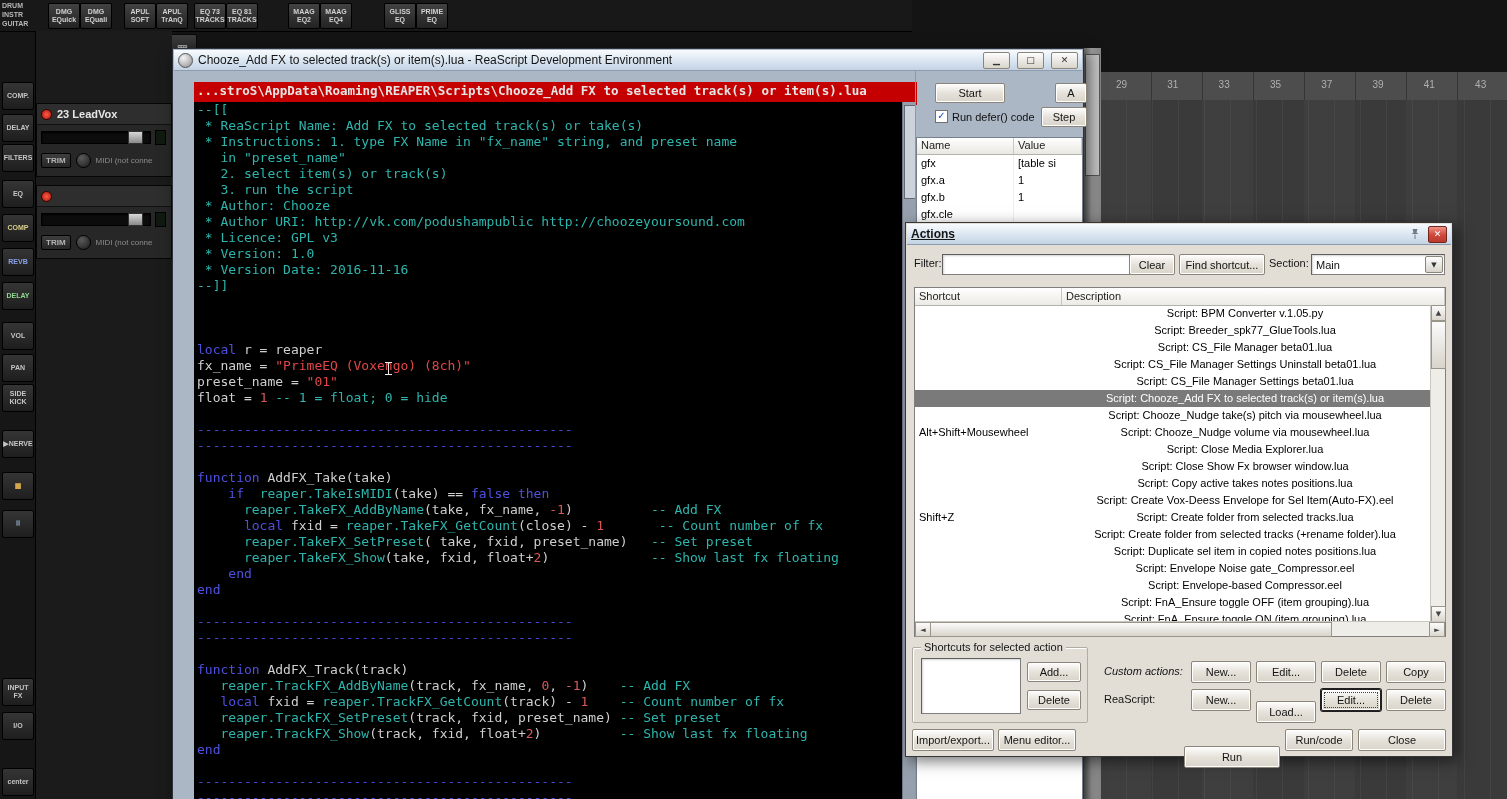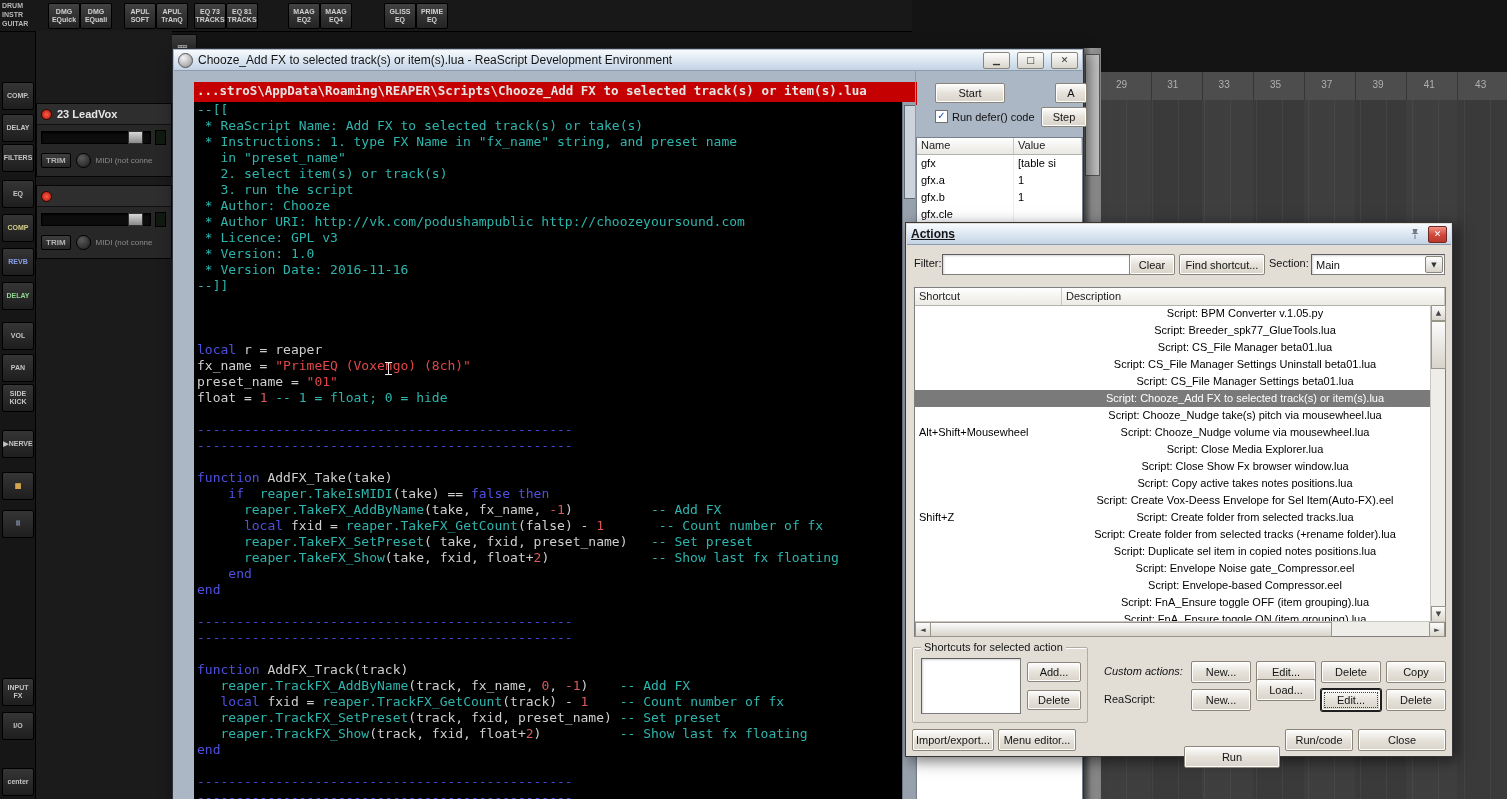--- a/index.html
+++ b/index.html
@@ -314,21 +314,21 @@
         <div class="cl"><span class="tok-w">fx_name = </span><span class="tok-s">"PrimeEQ (Voxengo) (8ch)"</span></div>
         <div class="cl"><span class="tok-w">preset_name = </span><span class="tok-s">"01"</span></div>
         <div class="cl"><span class="tok-w">float = </span><span class="tok-n">1</span><span class="tok-w"> </span><span class="tok-c">-- 1 = float; 0 = hide</span></div>
         <div class="cl"> </div>
         <div class="cl"><span class="tok-d">------------------------------------------------</span></div>
         <div class="cl"><span class="tok-d">------------------------------------------------</span></div>
         <div class="cl"> </div>
         <div class="cl"><span class="tok-k">function</span><span class="tok-w"> AddFX_Take(take)</span></div>
         <div class="cl"><span class="tok-w">    </span><span class="tok-k">if</span><span class="tok-w">  </span><span class="tok-t">reaper.TakeIsMIDI</span><span class="tok-w">(take) == </span><span class="tok-k">false</span><span class="tok-w"> </span><span class="tok-k">then</span></div>
         <div class="cl"><span class="tok-w">      </span><span class="tok-t">reaper.TakeFX_AddByName</span><span class="tok-w">(take, fx_name, </span><span class="tok-n">-1</span><span class="tok-w">)          </span><span class="tok-c">-- Add FX</span></div>
-        <div class="cl"><span class="tok-w">      </span><span class="tok-k">local</span><span class="tok-w"> fxid = </span><span class="tok-t">reaper.TakeFX_GetCount</span><span class="tok-w">(false) - </span><span class="tok-n">1</span><span class="tok-w">       </span><span class="tok-c">-- Count number of fx</span></div>
+        <div class="cl"><span class="tok-w">      </span><span class="tok-k">local</span><span class="tok-w"> fxid = </span><span class="tok-t">reaper.TakeFX_GetCount</span><span class="tok-w">(close) - </span><span class="tok-n">1</span><span class="tok-w">       </span><span class="tok-c">-- Count number of fx</span></div>
         <div class="cl"><span class="tok-w">      </span><span class="tok-t">reaper.TakeFX_SetPreset</span><span class="tok-w">( take, fxid, preset_name)   </span><span class="tok-c">-- Set preset</span></div>
         <div class="cl"><span class="tok-w">      </span><span class="tok-t">reaper.TakeFX_Show</span><span class="tok-w">(take, fxid, float+</span><span class="tok-n">2</span><span class="tok-w">)             </span><span class="tok-c">-- Show last fx floating</span></div>
         <div class="cl"><span class="tok-w">    </span><span class="tok-k">end</span></div>
         <div class="cl"><span class="tok-k">end</span></div>
         <div class="cl"> </div>
         <div class="cl"><span class="tok-d">------------------------------------------------</span></div>
         <div class="cl"><span class="tok-d">------------------------------------------------</span></div>
         <div class="cl"> </div>
         <div class="cl"><span class="tok-k">function</span><span class="tok-w"> AddFX_Track(track)</span></div>
         <div class="cl"><span class="tok-w">   </span><span class="tok-t">reaper.TrackFX_AddByName</span><span class="tok-w">(track, fx_name, </span><span class="tok-n">0</span><span class="tok-w">, </span><span class="tok-n">-1</span><span class="tok-w">)    </span><span class="tok-c">-- Add FX</span></div>
@@ -502,21 +502,21 @@
     </div>
 
     <span class="lbl" style="left:198px;top:442px;font-style:italic;">Custom actions:</span>
     <div class="cbtn" style="left:285px;top:438px;width:58px;height:20px;">New...</div>
     <div class="cbtn" style="left:350px;top:438px;width:58px;height:20px;">Edit...</div>
     <div class="cbtn" style="left:415px;top:438px;width:58px;height:20px;">Delete</div>
     <div class="cbtn" style="left:480px;top:438px;width:58px;height:20px;">Copy</div>
 
     <span class="lbl" style="left:198px;top:470px;">ReaScript:</span>
     <div class="cbtn" style="left:285px;top:466px;width:58px;height:20px;">New...</div>
-    <div class="cbtn" style="left:350px;top:456px;width:58px;height:20px;">Load...</div>
+    <div class="cbtn" style="left:350px;top:478px;width:58px;height:20px;">Load...</div>
     <div class="cbtn focused" style="left:415px;top:466px;width:58px;height:20px;">Edit...</div>
     <div class="cbtn" style="left:480px;top:466px;width:58px;height:20px;">Delete</div>
 
     <div class="cbtn" style="left:6px;top:506px;width:80px;height:20px;">Import/export...</div>
     <div class="cbtn" style="left:92px;top:506px;width:76px;height:20px;">Menu editor...</div>
     <div class="cbtn" style="left:278px;top:506px;width:94px;height:20px;margin-top:17px;">Run</div>
     <div class="cbtn" style="left:379px;top:506px;width:66px;height:20px;">Run/code</div>
     <div class="cbtn" style="left:452px;top:506px;width:86px;height:20px;">Close</div>
   </div>
 

